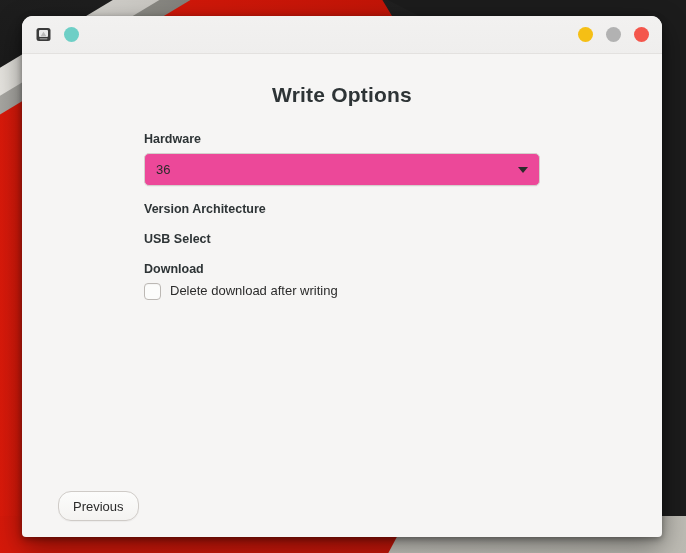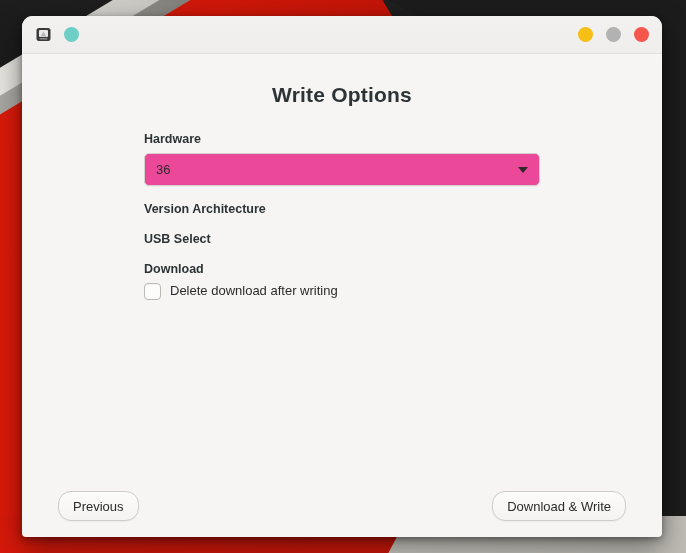--- a/index.html
+++ b/index.html
@@ -289,17 +289,16 @@
         <label class="checkbox-row">
           <span class="checkbox"></span>
           <span class="checkbox-label">Delete download after writing</span>
         </label>
       </div>
 
     </div>
 
     <div id="footer">
       <button class="btn">Previous</button>
-      <button class="btn">Download &amp; Write</button>
     </div>
 
   </div>
 </div>
 
 </body></html>

